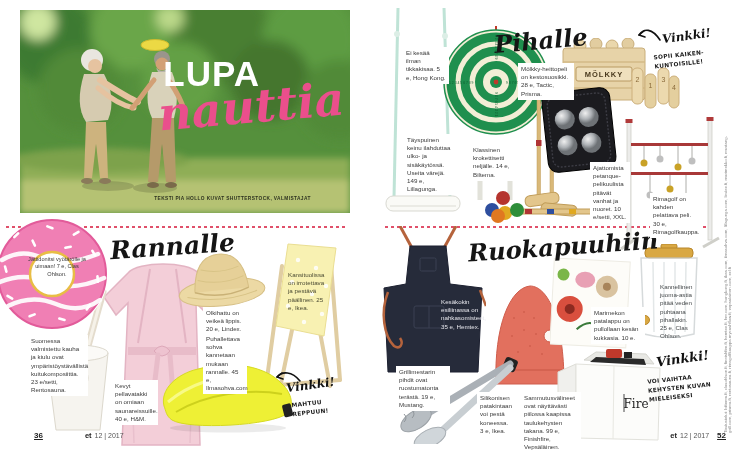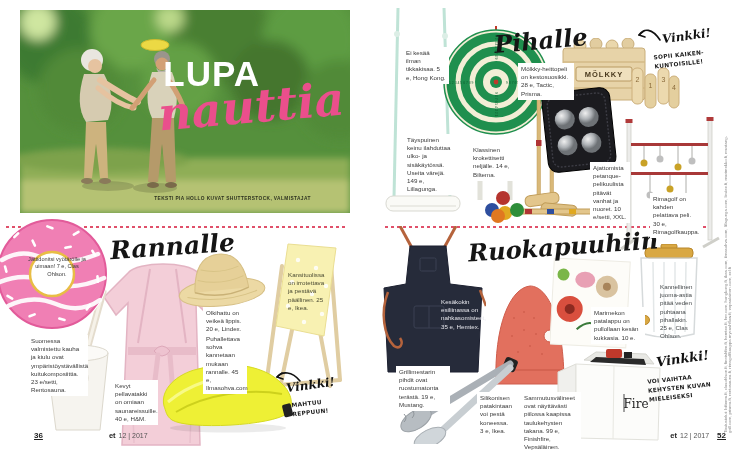--- a/index.html
+++ b/index.html
@@ -34,21 +34,21 @@
   .cap--light{background:transparent;color:#e6e6ec;padding:0;}
   
   .vinkki-title{position:absolute;font:700 italic 12px/1 "DejaVu Serif",serif;color:#111;
     transform:rotate(-8deg);z-index:6;}
   .vinkki-text{position:absolute;font:700 5.8px/1.55 "DejaVu Sans",sans-serif;color:#222;
     letter-spacing:.3px;transform:rotate(-6deg);z-index:6;}
   .arrow{z-index:6;}
   
   .footer{top:431px;font-size:7px;color:#555;z-index:6;display:flex;align-items:baseline;}
   .footer .pg{font:700 8px "Liberation Sans",sans-serif;color:#222;text-decoration:underline;}
-  .footer .brand{font:700 7.5px "Liberation Sans",sans-serif;color:#222;margin-left:24px;}
+  .footer .brand{font:700 7.5px "Liberation Sans",sans-serif;color:#222;}
   .footer-left{left:34px;gap:42px;}
   .footer-right{left:640px;width:86px;justify-content:flex-end;gap:8px;}
   .issuewrap{display:flex;gap:3px;align-items:baseline;}
   
   .sources{left:724px;top:433px;width:300px;transform:rotate(-90deg);
     transform-origin:top left;font:400 4.3px/1 "Liberation Sans",sans-serif;color:#8a8a8a;z-index:6;}
   .prod{z-index:2;}
   .prod3{z-index:3;}
 </style>
 </head>

